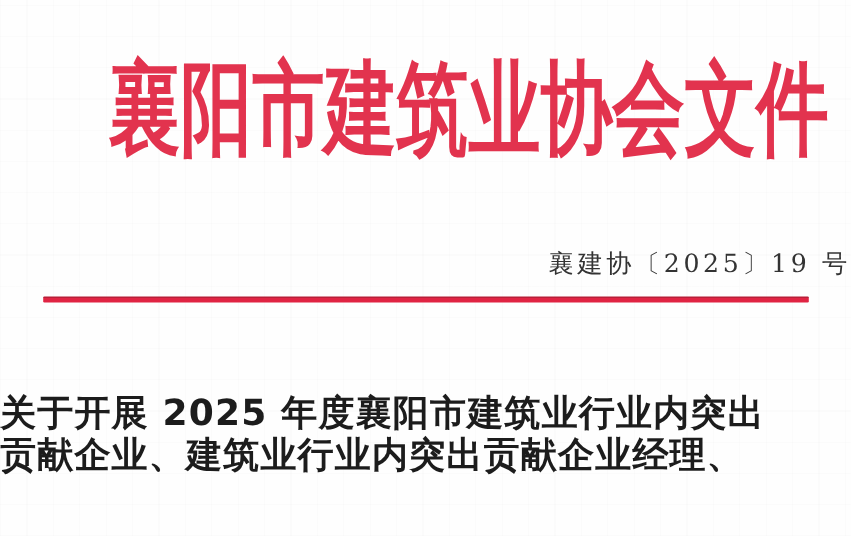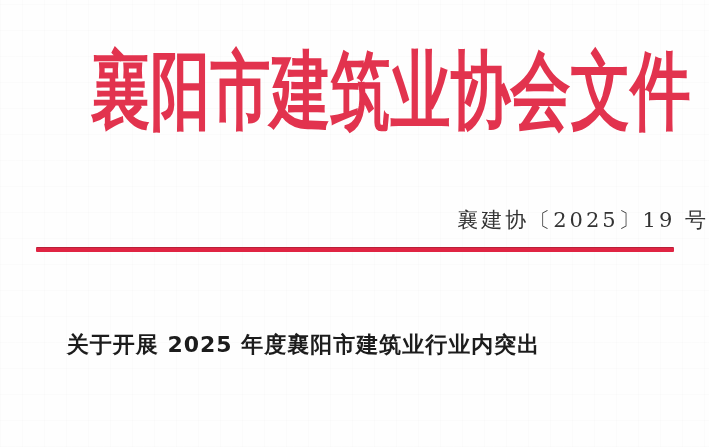--- a/index.html
+++ b/index.html
@@ -61,21 +61,21 @@
     border-radius: 1px;
   }
   .notice-title {
     position: absolute;
     left: 0;
     top: 327px;
     width: 607px;
     text-align: center;
     font-family: "DejaVu Sans", "Liberation Sans", sans-serif;
     font-weight: 700;
-    font-size: 22px;
+    font-size: 30px;
     line-height: 35px;
     letter-spacing: 1px;
     color: #1c1c1c;
   }
   .notice-title .line {
     display: block;
     white-space: nowrap;
   }
 </style>
 </head>
@@ -86,15 +86,16 @@
   <div class="header-title">
     <span style="color: rgb(226, 51, 78);">襄阳市建筑业协会文件</span>
   </div>
 
   <div class="doc-number" style="color: rgb(51, 51, 51);">襄建协〔2025〕19 号</div>
 
   <div class="red-rule" style="background: linear-gradient(rgb(184, 31, 56) 0px, rgb(184, 31, 56) 1px, rgb(224, 36, 67) 1px, rgb(224, 36, 67) 100%);"></div>
 
   <div class="notice-title" style="color: rgb(28, 28, 28);">
     <span class="line">关于开展 2025 年度襄阳市建筑业行业内突出</span>
+    <span class="line">贡献企业、建筑业行业内突出贡献企业经理、</span>
   </div>
 
 </div>
 
 </body></html>

